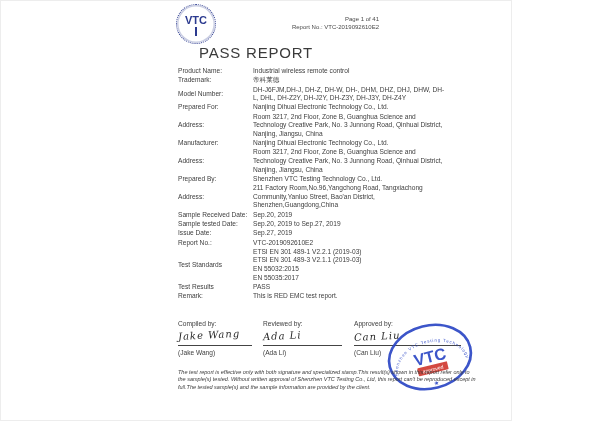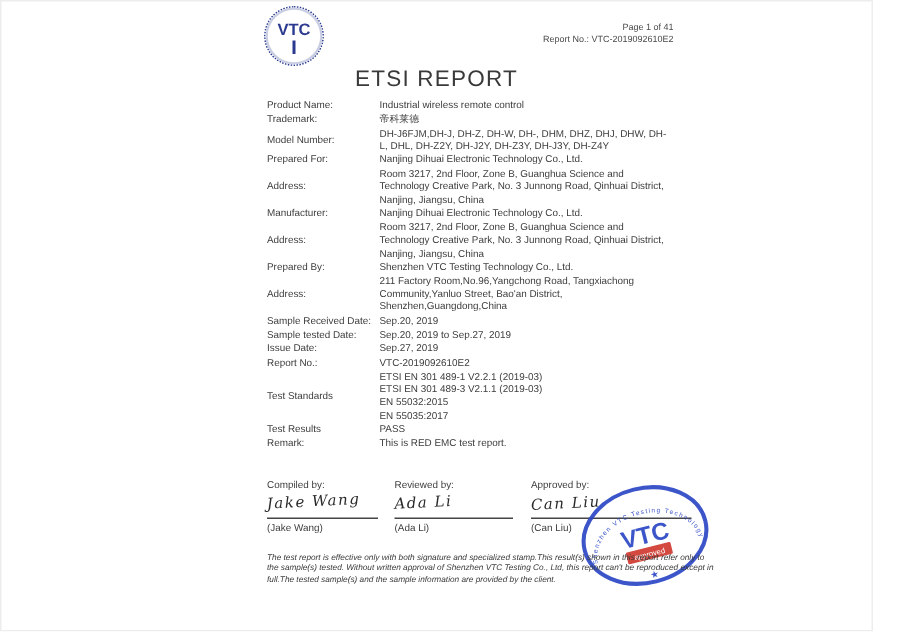--- a/index.html
+++ b/index.html
@@ -1,17 +1,17 @@
 <!DOCTYPE html>
 <html><head>
 <meta charset="utf-8">
 <style>
   html,body{margin:0;padding:0;background:#fff;}
   .doc{
-    position:relative;width:582px;height:421px;background:#ffffff;overflow:hidden;
+    position:relative;width:512px;height:421px;background:#ffffff;overflow:hidden;
     font-family:"Liberation Sans",sans-serif;color:#3d3d3d;
     box-shadow:inset 0 0 0 1px #ededed;
   }
   
   .logo{position:absolute;left:176px;top:4px;width:40px;height:40px;}
   .logo-ring{
     position:absolute;inset:0;border-radius:50%;
     border:1.6px dotted #2b3a8f;
     box-shadow:inset 0 0 0 1.5px rgba(43,58,143,.25);
   }
@@ -70,21 +70,21 @@
     <div class="logo-ring"></div>
     <span class="logo-text">VTC</span>
     <div class="logo-stem"></div>
   </div>
 
   <div class="header-right">
     <div>Page 1 of 41</div>
     <div>Report No.: VTC-2019092610E2</div>
   </div>
 
-  <div class="title">ETSI REPORT</div>
+  <div class="title">PASS REPORT</div>
 
   <div class="fields">
     <div class="row">
       <div class="lbl">Product Name:</div>
       <div class="val">Industrial wireless remote control</div>
     </div>
     <div class="row">
       <div class="lbl">Trademark:</div>
       <div class="val">帝科莱德</div>
     </div>

